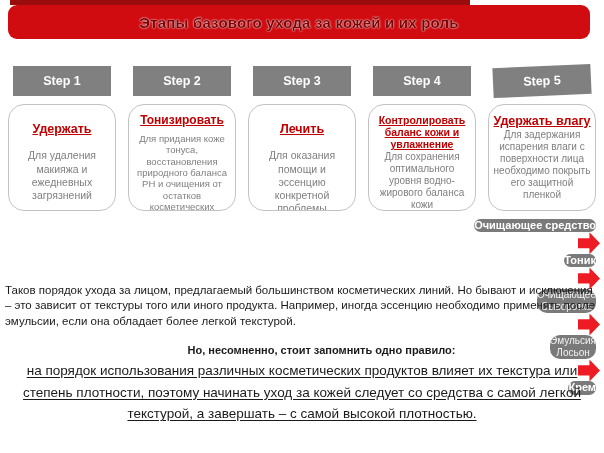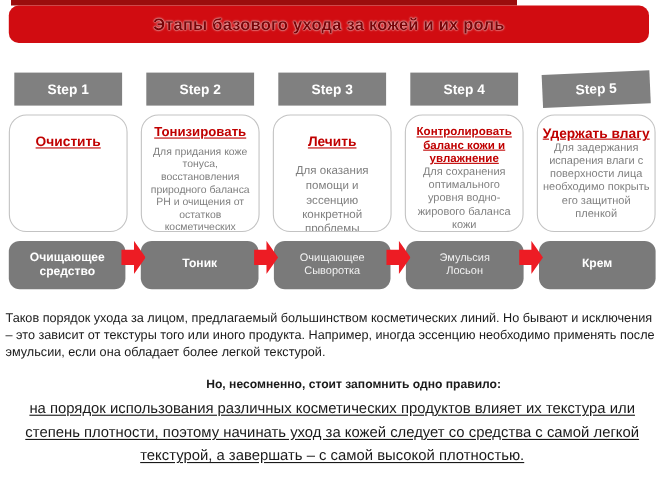--- a/index.html
+++ b/index.html
@@ -95,21 +95,22 @@
     line-height: 1.25;
   }
   .col:nth-child(2) .card-body { font-size: 9.5px; line-height: 1.2; }
   .col:nth-child(4) .card-body { font-size: 10px; line-height: 1.2; }
   .col:nth-child(5) .card-body { font-size: 10px; line-height: 1.2; }
   .flow {
     position: absolute;
     top: 219px; left: 8px;
     width: 588px; height: 44px;
     display: flex;
-    align-items: flex-start;
+    align-items: flex-end;
+    flex-direction: column;
   }
   .pbox {
     flex: 1;
     height: 44px;
     background: var(--product-box);
     border-radius: 10px;
     display: flex; align-items: center; justify-content: center;
     text-align: center;
     color: #f2f2f2;
     font-size: 10px;
@@ -166,21 +167,22 @@
   <div class="title-bar">
     <span>Этапы базового ухода за кожей и их роль</span>
   </div>
 
   <div class="columns">
     <div class="col">
       <div class="step-header">
         <span>Step 1</span>
       </div>
       <div class="card">
-        <div class="card-title">Очистить</div>
+        <div class="card-title">Удержать</div>
+        <div class="card-body">Для удаления макияжа и ежедневных загрязнений</div>
       </div>
     </div>
     <div class="col">
       <div class="step-header">
         <span>Step 2</span>
       </div>
       <div class="card">
         <div class="card-title">Тонизировать</div>
         <div class="card-body">Для придания коже тонуса, восстановления природного баланса PH и очищения от остатков косметических средств</div>
       </div>

